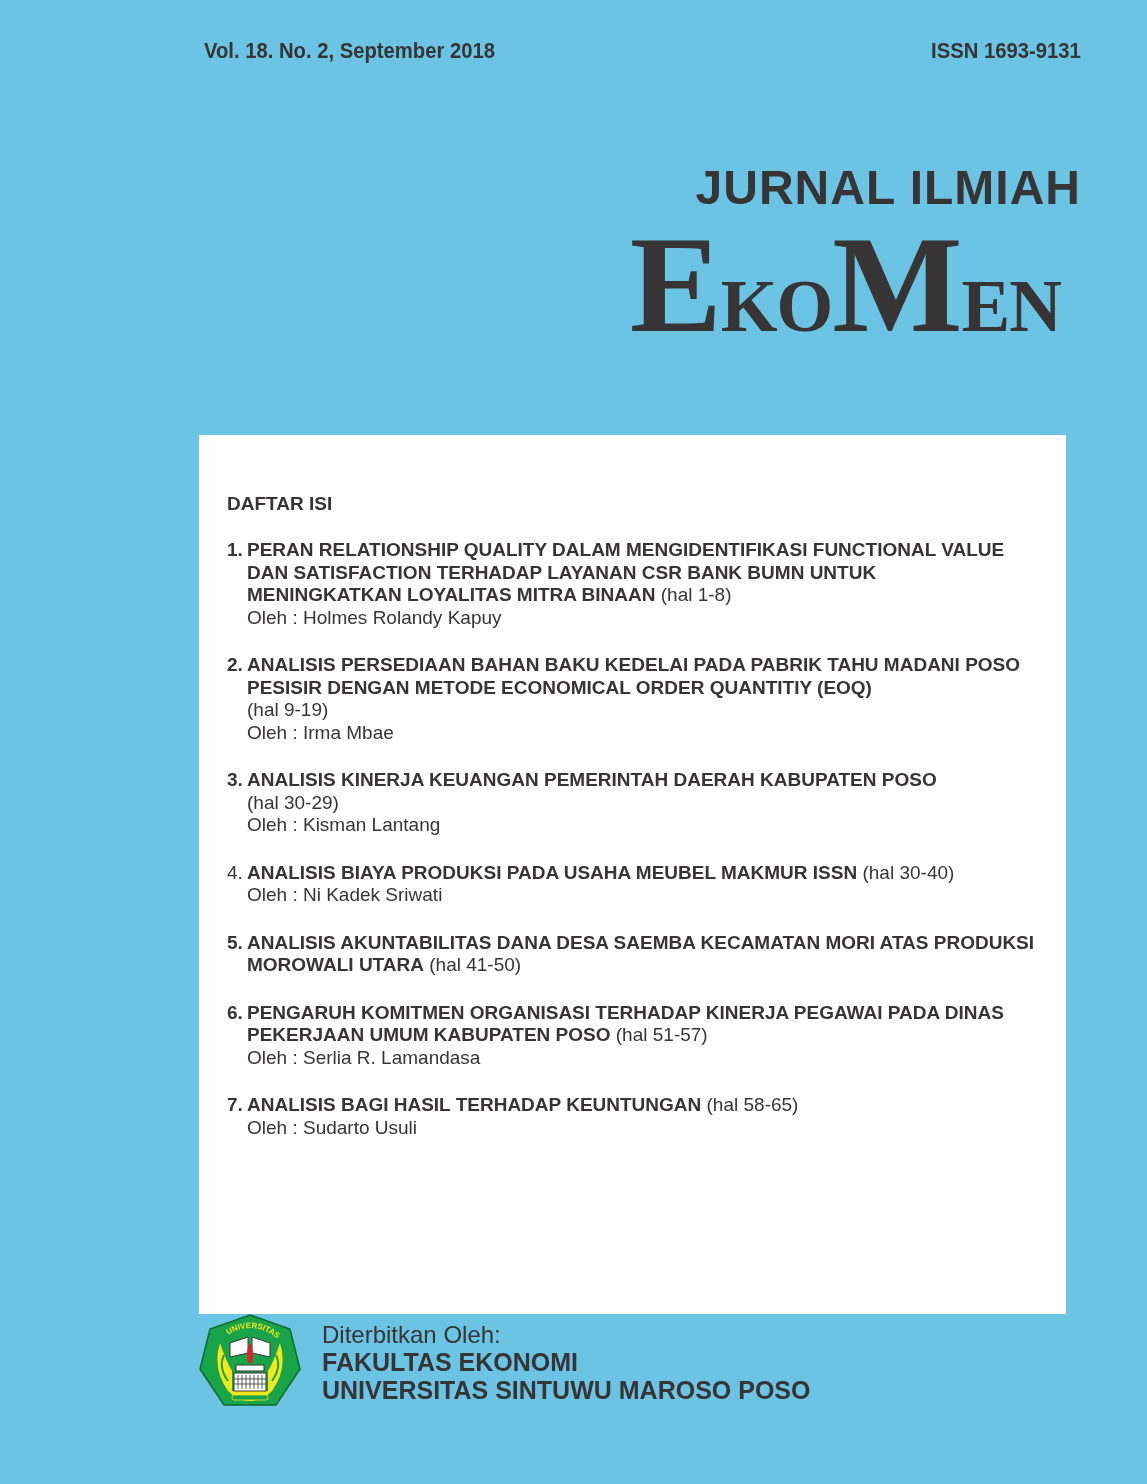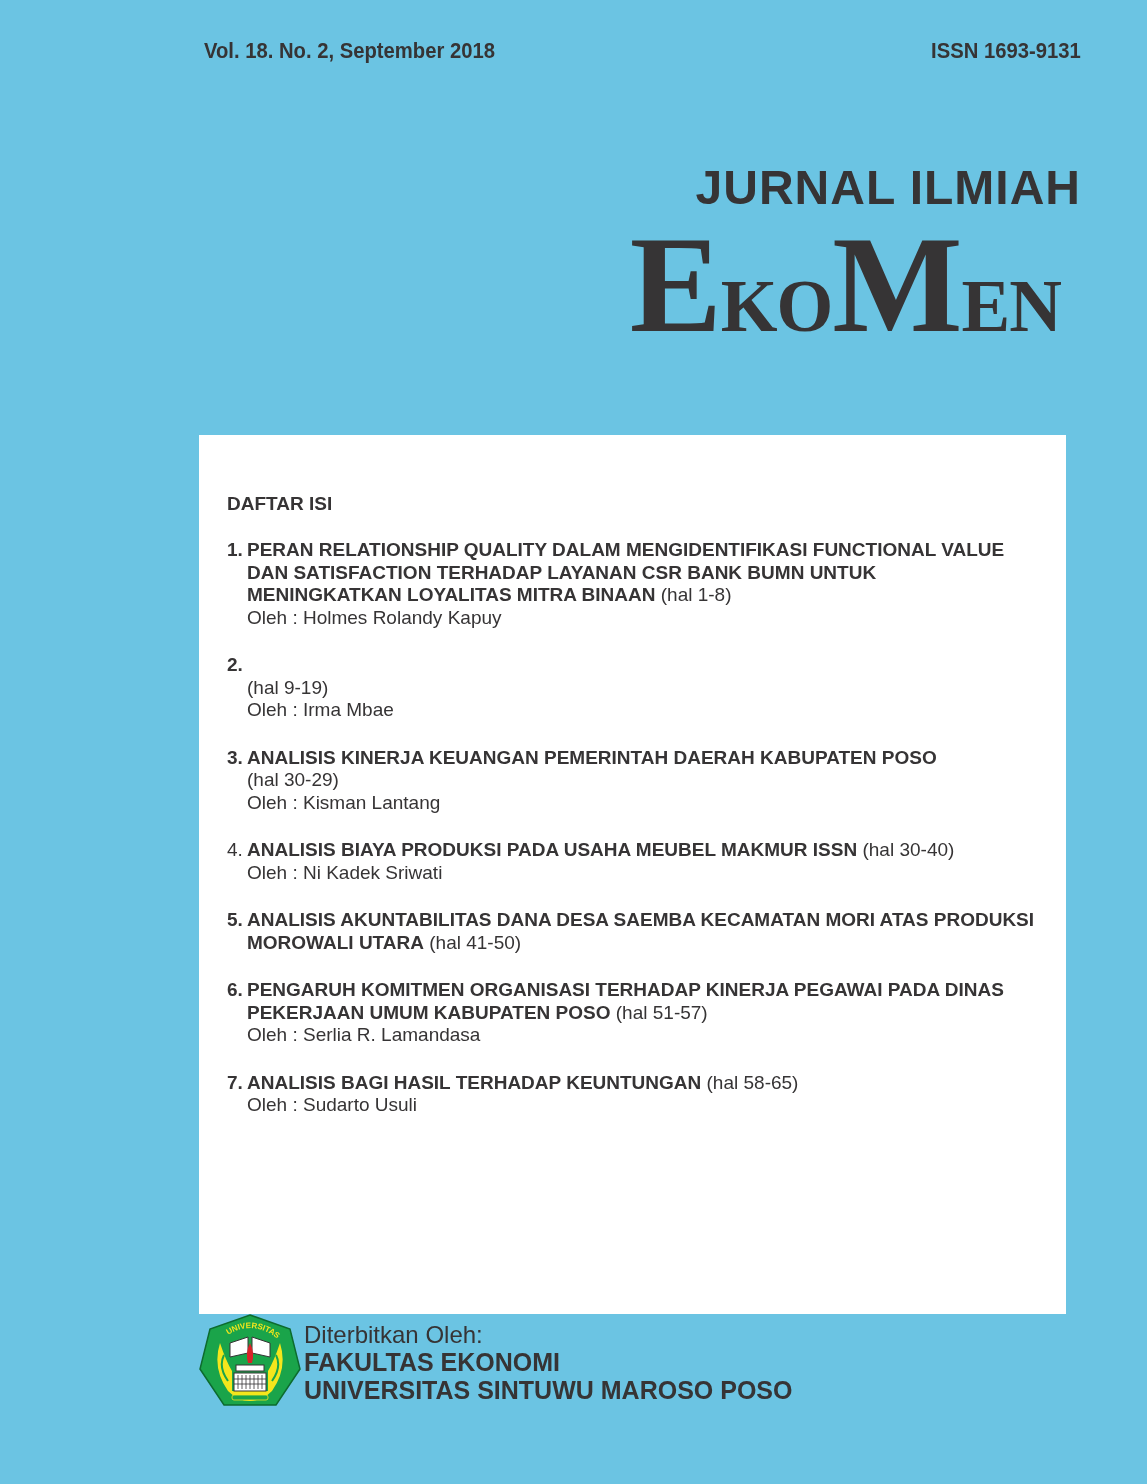--- a/index.html
+++ b/index.html
@@ -62,21 +62,21 @@
   .item .title { font-weight: bold; }
   .item .title, .item .pages, .item .author {
     display: inline;
   }
   .item .author-line { display: block; }
   .publisher {
     position: absolute; left: 198px; top: 1313px;
     display: flex; align-items: flex-start;
   }
   .logo { width: 104px; height: 100px; flex: 0 0 104px; }
-  .pub-text { margin-left: 2px; margin-top: 8px; }
+  .pub-text { margin-left: 20px; margin-top: 8px; }
   .pub-label { font-size: 24px; line-height: 27px; }
   .pub-faculty, .pub-univ { font-size: 25px; font-weight: bold; line-height: 28px; }
 </style>
 </head>
 <body>
 
 <div class="top-left">Vol. 18. No. 2, September 2018</div>
 <div class="top-right">ISSN 1693-9131</div>
 
 <div class="jurnal">JURNAL ILMIAH</div>
@@ -87,21 +87,21 @@
 <div class="toc-box">
   <div class="toc-inner">
     <div class="heading">DAFTAR ISI</div>
     <div id="toc-list">
         <div class="item">
           <span class="num">1.</span>
           <div class="body"><span class="title">PERAN RELATIONSHIP QUALITY DALAM MENGIDENTIFIKASI FUNCTIONAL VALUE DAN SATISFACTION TERHADAP LAYANAN CSR BANK BUMN UNTUK MENINGKATKAN LOYALITAS MITRA BINAAN</span> <span class="pages">(hal 1-8)</span><span class="author-line">Oleh : Holmes Rolandy Kapuy</span></div>
         </div>
         <div class="item">
           <span class="num">2.</span>
-          <div class="body"><br><span class="pages">(hal 9-19)</span><span class="author-line">Oleh : Irma Mbae</span></div>
+          <div class="body"><span class="title">ANALISIS PERSEDIAAN BAHAN BAKU KEDELAI PADA PABRIK TAHU MADANI POSO PESISIR DENGAN METODE ECONOMICAL ORDER QUANTITIY (EOQ)</span><br><span class="pages">(hal 9-19)</span><span class="author-line">Oleh : Irma Mbae</span></div>
         </div>
         <div class="item">
           <span class="num">3.</span>
           <div class="body"><span class="title">ANALISIS KINERJA KEUANGAN PEMERINTAH DAERAH KABUPATEN POSO</span><br><span class="pages">(hal 30-29)</span><span class="author-line">Oleh : Kisman Lantang</span></div>
         </div>
         <div class="item">
           <span class="num regular">4.</span>
           <div class="body"><span class="title">ANALISIS BIAYA PRODUKSI PADA USAHA MEUBEL MAKMUR ISSN</span> <span class="pages">(hal 30-40)</span><span class="author-line">Oleh : Ni Kadek Sriwati</span></div>
         </div>
         <div class="item">

